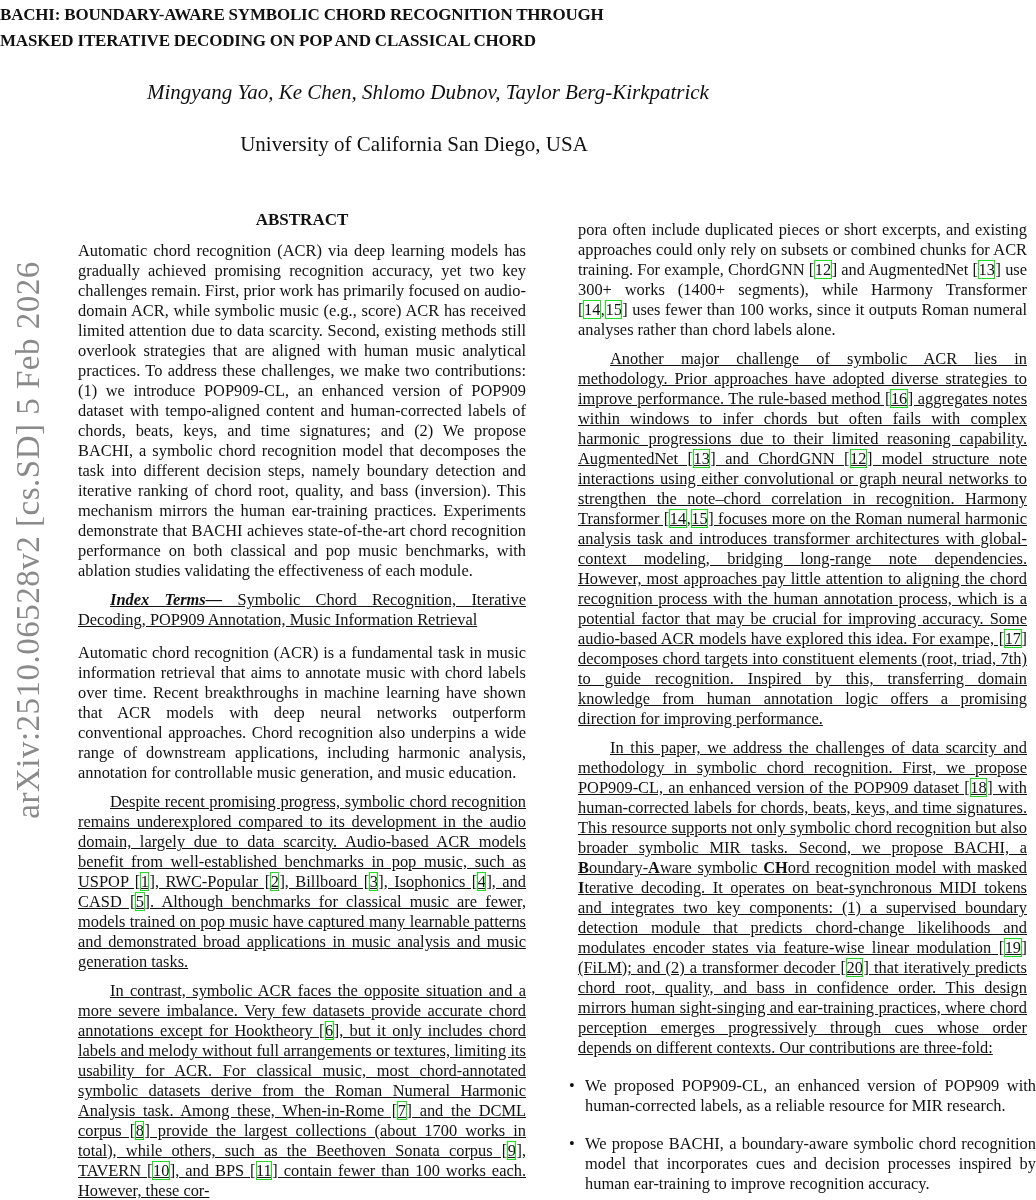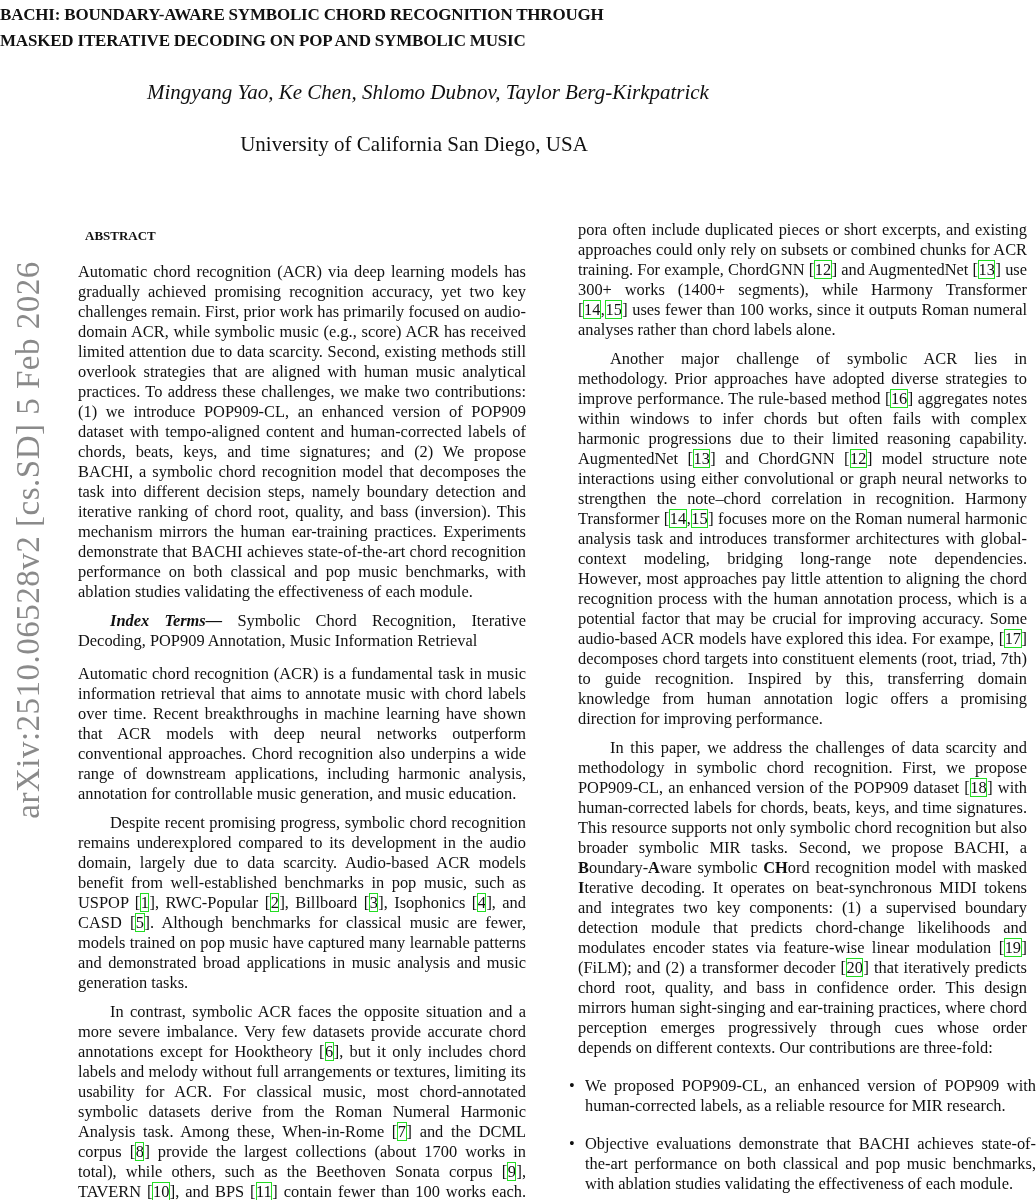--- a/index.html
+++ b/index.html
@@ -13,49 +13,50 @@
     font-weight:bold; font-size:17px; line-height:26px; letter-spacing:-0.2px; }
   .title div { white-space:nowrap; }
   .authors { position:absolute; top:80px; left:0; width:856px; text-align:center;
     font-style:italic; font-size:21px; }
   .affil { position:absolute; top:132px; left:0; width:828px; text-align:center;
     font-size:21px; }
   .col { position:absolute; top:210px; font-size:16.4px; line-height:20px;
     text-align:justify; hyphens:manual; }
   .col.left { left:69px; width:466px; }
   .col.right { left:569px; width:467px; top:211px; }
-  .sec { text-align:left; font-weight:bold; font-size:13px; margin:16px; }
+  .sec { text-align:center; font-weight:bold; font-size:17px; margin:0; }
   p { margin:9px; }
-  .ind { text-indent:32px; }
+  .ind { text-indent:32px;text-decoration:underline; }
   .cite { outline:1.5px solid #22dd22; outline-offset:-1px; padding:0 0.5px; }
   .bul { position:relative; padding-left:16px; margin-top:18px; }
   .bul::before { content:"•"; position:absolute; left:0; top:0; }
 </style>
 </head>
 <body>
 
 <div class="stamp">
   <span>arXiv:2510.06528v2  [cs.SD]  5 Feb 2026</span>
 </div>
 
 <div class="title">
   <div>BACHI: BOUNDARY-AWARE SYMBOLIC CHORD RECOGNITION THROUGH</div>
-  <div>MASKED ITERATIVE DECODING ON POP AND SYMBOLIC MUSIC</div>
+  <div>MASKED ITERATIVE DECODING ON POP AND CLASSICAL CHORD</div>
 </div>
 <div class="authors">Mingyang Yao, Ke Chen, Shlomo Dubnov, Taylor Berg-Kirkpatrick</div>
 <div class="affil">University of California San Diego, USA</div>
 
 <div class="col left">
   <h3 class="sec">ABSTRACT</h3>
   <p style="margin-top:11px">Automatic chord recognition (ACR) via deep learning models has gradually achieved promising recognition accuracy, yet two key challenges remain. First, prior work has primarily focused on audio-domain ACR, while symbolic music (e.g., score) ACR has received limited attention due to data scarcity. Second, existing methods still overlook strategies that are aligned with human music analytical practices. To address these challenges, we make two contributions: (1) we introduce POP909-CL, an enhanced version of POP909 dataset with tempo-aligned content and human-corrected labels of chords, beats, keys, and time signatures; and (2) We propose BACHI, a symbolic chord recognition model that decomposes the task into different decision steps, namely boundary detection and iterative ranking of chord root, quality, and bass (inversion).  This mechanism mirrors the human ear-training practices.  Experiments demonstrate that BACHI achieves state-of-the-art chord recognition performance on both classical and pop music benchmarks, with ablation studies validating the effectiveness of each module.</p>
   <p class="ind" style="margin-top:8px"><b><i>Index Terms—</i></b><span> Symbolic Chord Recognition, Iterative Decoding, POP909 Annotation, Music Information Retrieval</span></p>
   <p style="margin-top:13px">Automatic chord recognition (ACR) is a fundamental task in music information retrieval that aims to annotate music with chord labels over time.  Recent breakthroughs in machine learning have shown that ACR models with deep neural networks outperform conventional approaches.  Chord recognition also underpins a wide range of downstream applications, including harmonic analysis, annotation for controllable music generation, and music education.</p>
   <p class="ind"><span>Despite recent promising progress, symbolic chord recognition remains underexplored compared to its development in the audio domain, largely due to data scarcity. Audio-based ACR models benefit from well-established benchmarks in pop music, such as USPOP [</span><a class="cite">1</a><span>], RWC-Popular [</span><a class="cite">2</a><span>], Billboard [</span><a class="cite">3</a><span>], Isophonics [</span><a class="cite">4</a><span>], and CASD [</span><a class="cite">5</a><span>]. Although benchmarks for classical music are fewer, models trained on pop music have captured many learnable patterns and demonstrated broad applications in music analysis and music generation tasks.</span></p>
   <p class="ind"><span>In contrast, symbolic ACR faces the opposite situation and a more severe imbalance.  Very few datasets provide accurate chord annotations except for Hooktheory [</span><a class="cite">6</a><span>], but it only includes chord labels and melody without full arrangements or textures, limiting its usability for ACR. For classical music, most chord-annotated symbolic datasets derive from the Roman Numeral Harmonic Analysis task.  Among these, When-in-Rome [</span><a class="cite">7</a><span>] and the DCML corpus [</span><a class="cite">8</a><span>] provide the largest collections (about 1700 works in total), while others, such as the Beethoven Sonata corpus [</span><a class="cite">9</a><span>], TAVERN [</span><a class="cite">10</a><span>], and BPS [</span><a class="cite">11</a><span id="p3-split">] contain fewer than 100 works each.  However, these cor-</span></p>
 </div>
 
 <div class="col right">
   <p><span></span>pora often include duplicated pieces or short excerpts, and existing approaches could only rely on subsets or combined chunks for ACR training. For example, ChordGNN [<a class="cite">12</a><span>] and AugmentedNet [</span><a class="cite">13</a><span>] use 300+ works (1400+ segments), while Harmony Transformer [</span><a class="cite">14</a>,<a class="cite">15</a><span>] uses fewer than 100 works, since it outputs Roman numeral analyses rather than chord labels alone.</span></p>
   <p class="ind"><span>Another major challenge of symbolic ACR lies in methodology. Prior approaches have adopted diverse strategies to improve performance.  The rule-based method [</span><a class="cite">16</a><span>] aggregates notes within windows to infer chords but often fails with complex harmonic progressions due to their limited reasoning capability.  AugmentedNet [</span><a class="cite">13</a><span>] and ChordGNN [</span><a class="cite">12</a><span>] model structure note interactions using either convolutional or graph neural networks to strengthen the note–chord correlation in recognition.  Harmony Transformer [</span><a class="cite">14</a>,<a class="cite">15</a><span>] focuses more on the Roman numeral harmonic analysis task and introduces transformer architectures with global-context modeling, bridging long-range note dependencies. However, most approaches pay little attention to aligning the chord recognition process with the human annotation process, which is a potential factor that may be crucial for improving accuracy. Some audio-based ACR models have explored this idea.  For exampe,  [</span><a class="cite">17</a><span>] decomposes chord targets into constituent elements (root, triad, 7th) to guide recognition. Inspired by this, transferring domain knowledge from human annotation logic offers a promising direction for improving performance.</span></p>
   <p class="ind"><span>In this paper, we address the challenges of data scarcity and methodology in symbolic chord recognition.  First, we propose POP909-CL, an enhanced version of the POP909 dataset [</span><a class="cite">18</a><span>] with human-corrected labels for chords, beats, keys, and time signatures. This resource supports not only symbolic chord recognition but also broader symbolic MIR tasks.  Second, we propose BACHI, a </span><b>B</b><span>oundary-</span><b>A</b><span>ware symbolic </span><b>CH</b><span>ord recognition model with masked </span><b>I</b><span>terative decoding.  It operates on beat-synchronous MIDI tokens and integrates two key components:  (1) a supervised boundary detection module that predicts chord-change likelihoods and modulates encoder states via feature-wise linear modulation [</span><a class="cite">19</a><span>] (FiLM); and (2) a transformer decoder [</span><a class="cite">20</a><span>] that iteratively predicts chord root, quality, and bass in confidence order.  This design mirrors human sight-singing and ear-training practices, where chord perception emerges progressively through cues whose order depends on different contexts. Our contributions are three-fold:</span></p>
   <div class="bul">We proposed POP909-CL, an enhanced version of POP909 with human-corrected labels, as a reliable resource for MIR research.</div>
+  <div class="bul">We propose BACHI, a boundary-aware symbolic chord recognition model that incorporates cues and decision processes inspired by human ear-training to improve recognition accuracy.</div>
   <div class="bul">Objective evaluations demonstrate that BACHI achieves state-of-the-art performance on both classical and pop music benchmarks, with ablation studies validating the effectiveness of each module.</div>
 </div>
 
 </body></html>

